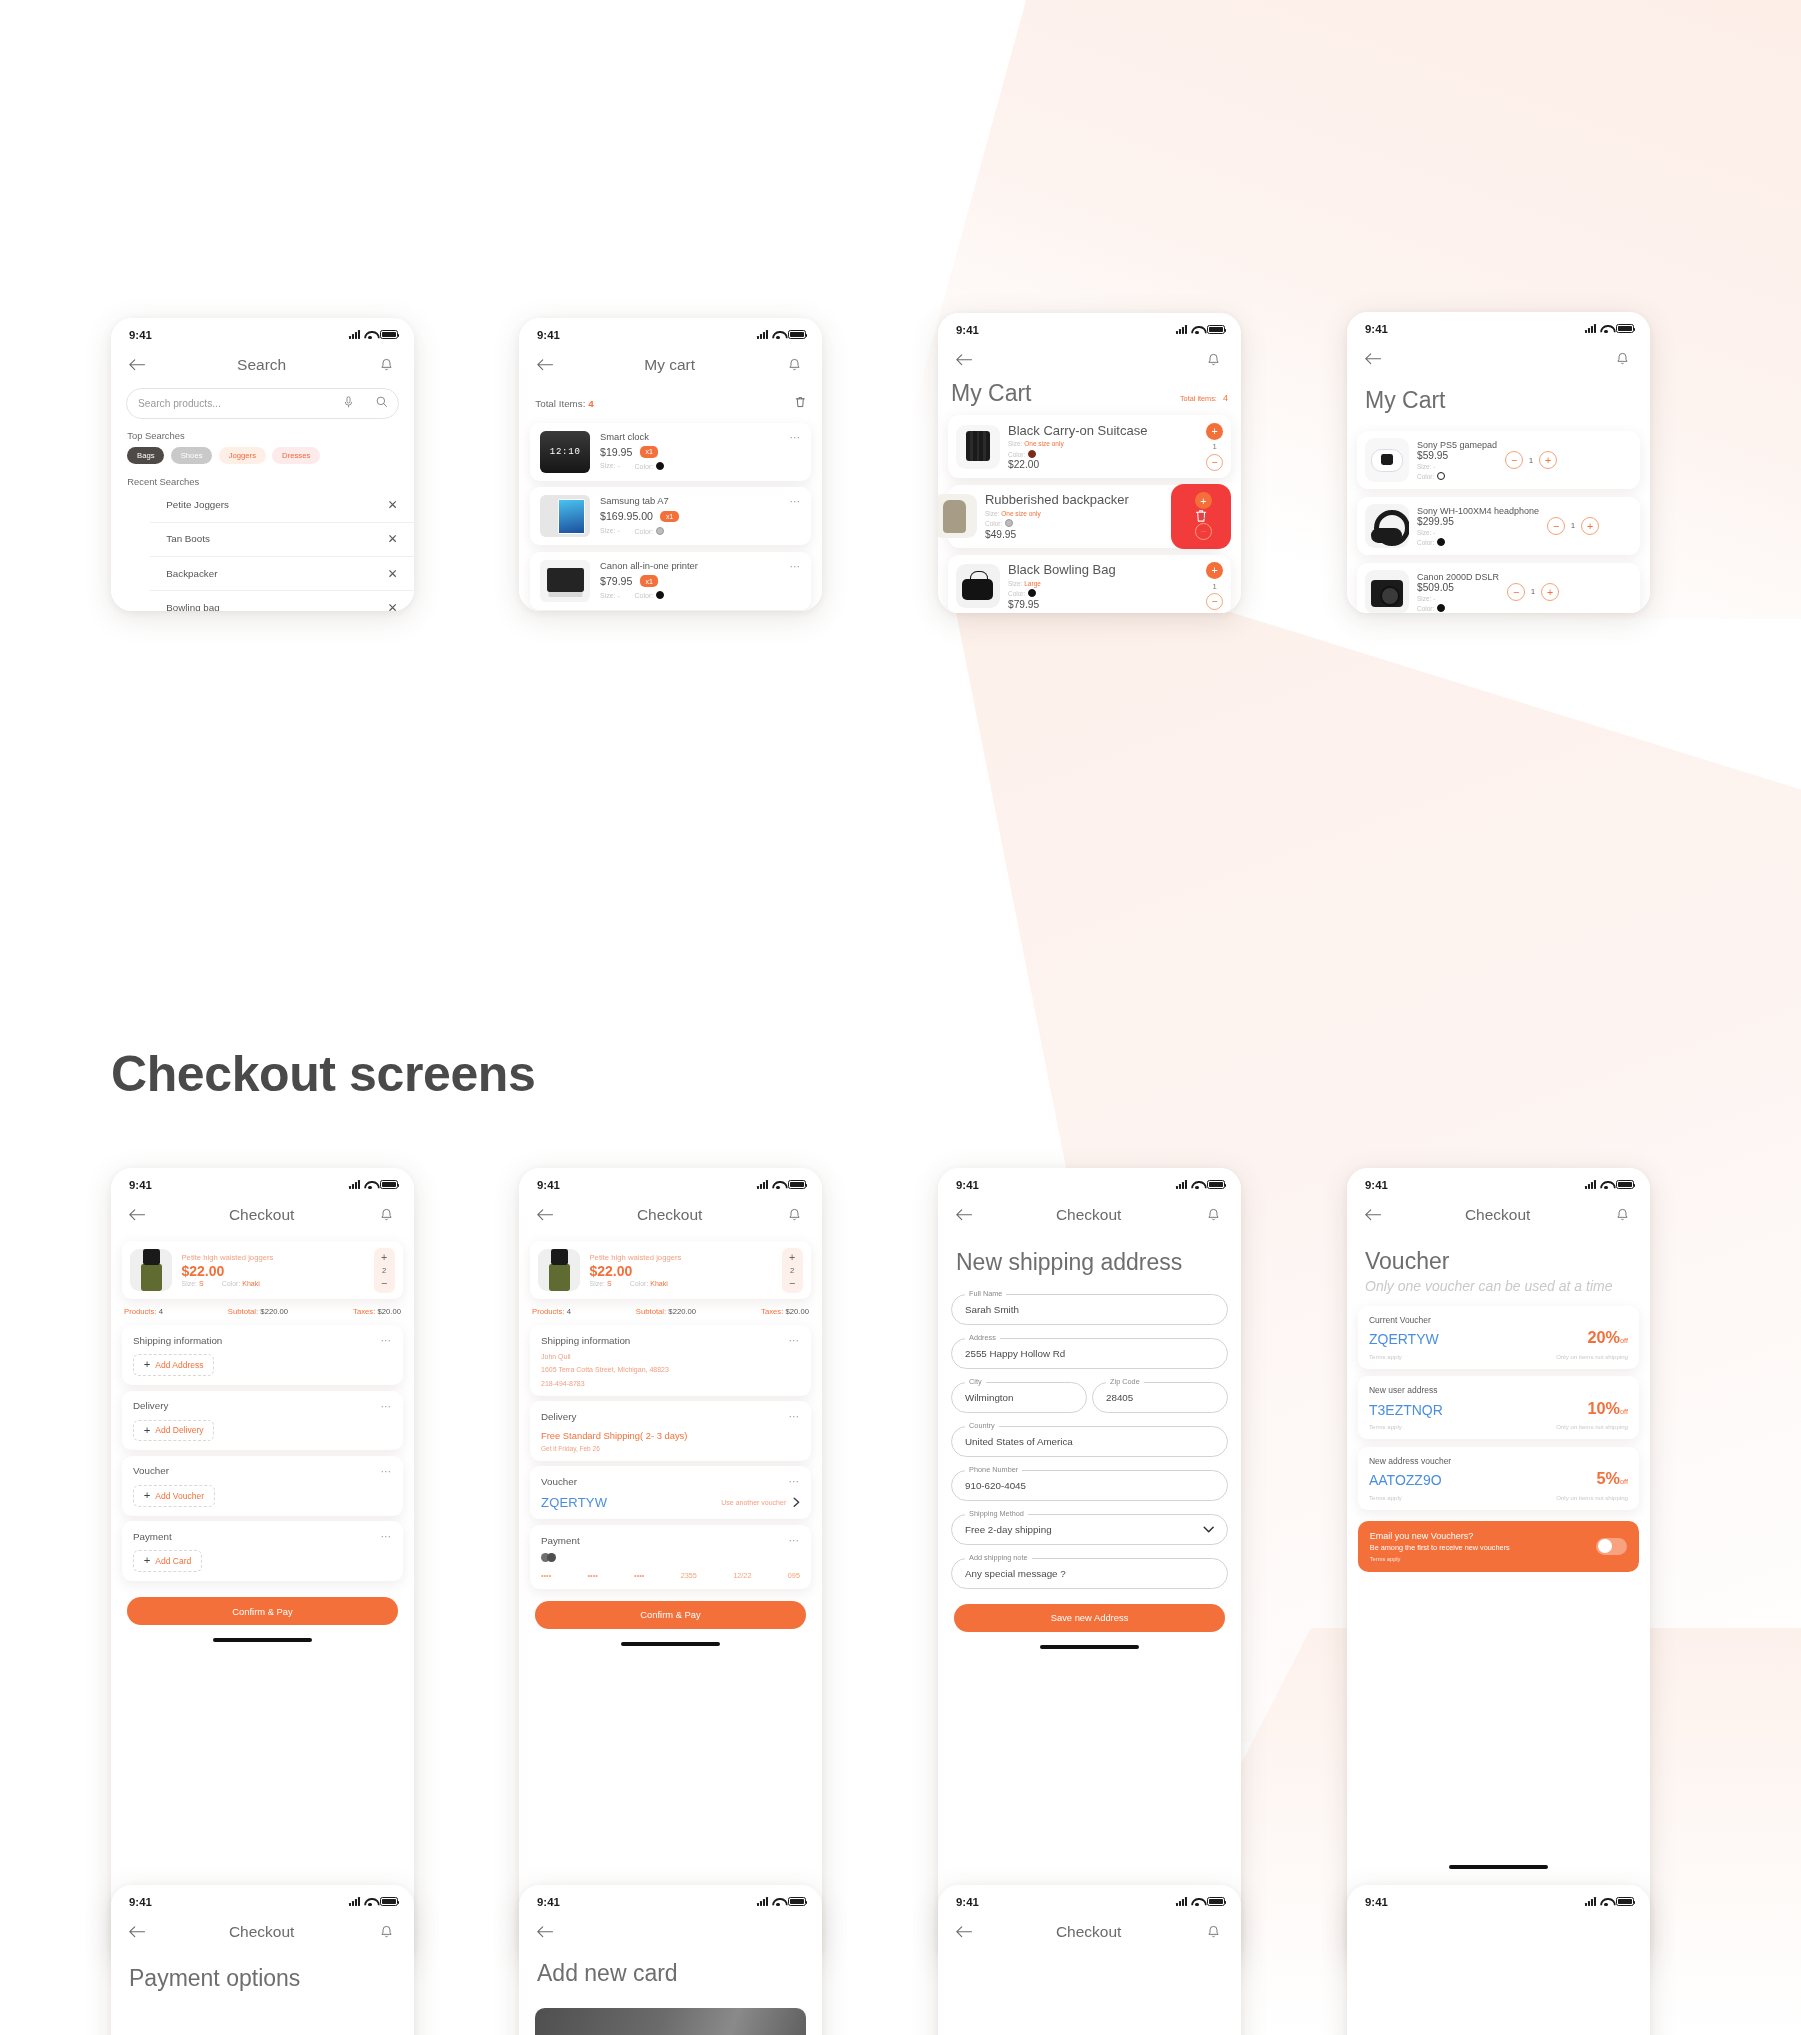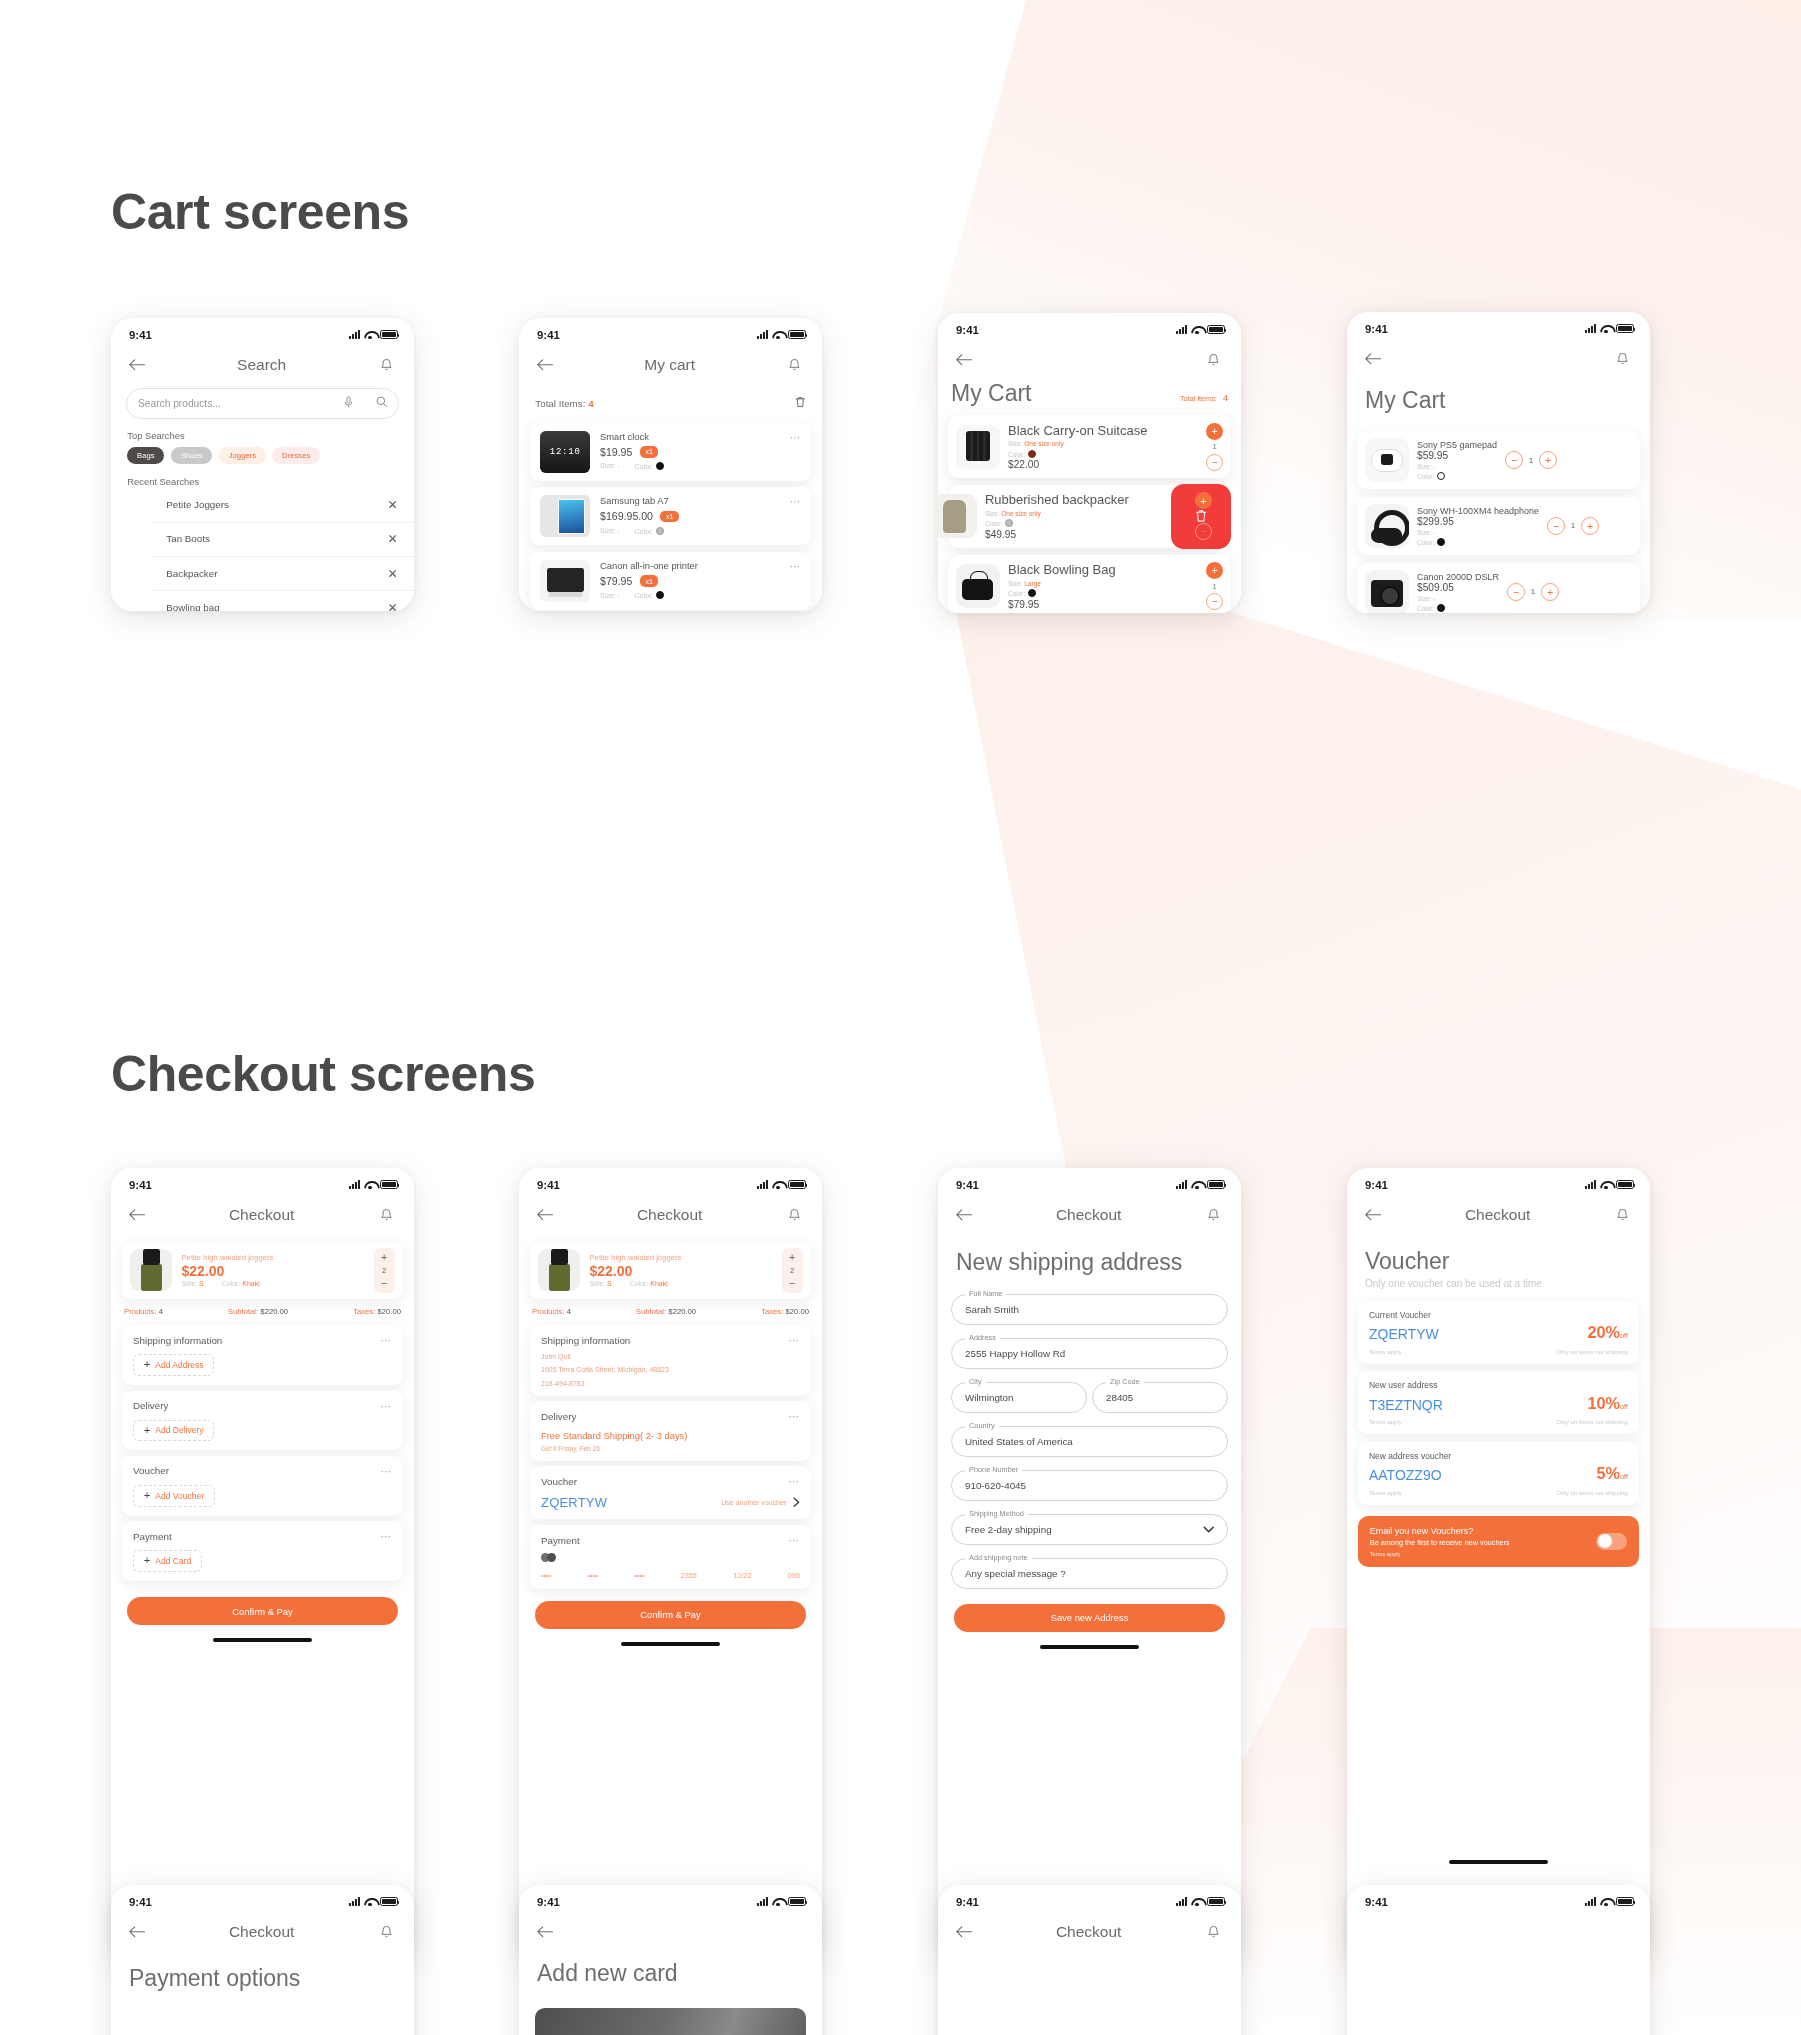--- a/index.html
+++ b/index.html
@@ -70,21 +70,21 @@
 
   
   .navbar { display:flex; align-items:center; justify-content:space-between;
     padding: 9.8px 18px 9.8px 16.3px; }
   .nav-title { font-size:15.5px; color:#6b6b6b; font-weight:400; }
   .icon-btn { width:19.5px; height:19.5px; display:flex; align-items:center; justify-content:center; }
   .icon-btn svg { display:block; }
 
   
   .page-head { font-size:23px; color:#6e6e6e; font-weight:400; padding: 8.1px 18px 3.3px; }
-  .page-sub { font-size:10px; color:#c9c9c9; padding: 0 18px 4.9px; }
+  .page-sub { font-size:14px; color:#c9c9c9; padding: 0 18px 4.9px; font-style: italic; }
 
   
   .searchbar {
     margin: 3.3px 14.7px 0; height:31px; border:0.8px solid #e3e3e3; border-radius:15.5px;
     display:flex; align-items:center; padding: 0 11.4px; gap:23px;
   }
   .searchbar .ph { flex:1; font-size:10.2px; color:#9a9a9a; }
 
   .lbl { font-size:9.4px; color:#6b6b6b; padding: 11.4px 16.3px 5.7px; }
   .chips { display:flex; gap:6.5px; padding: 0 16.3px; }
@@ -285,21 +285,20 @@
     background:#1a1a1a; border-radius:2.4px; z-index:2;}
 </style>
 </head>
 <body>
 
 <div id="root">
   <div class="bg-wedge-1"></div>
   <div class="bg-wedge-2"></div>
   <div class="bg-wedge-3"></div>
 
-  <div class="section-title" style="left:111px; top:183px;">Cart screens</div>
   <div class="section-title" style="left:111px; top:1045px;">Checkout screens</div>
 
   <div class="phone" style="left:111px; top:318px; height:293px;">
    <div class="phone-inner" style="height:293px;">
     <div class="statusbar">
       <span>9:41</span>
       <span class="sb-right">
         <span class="sig">
               <i></i>
               <i></i>

